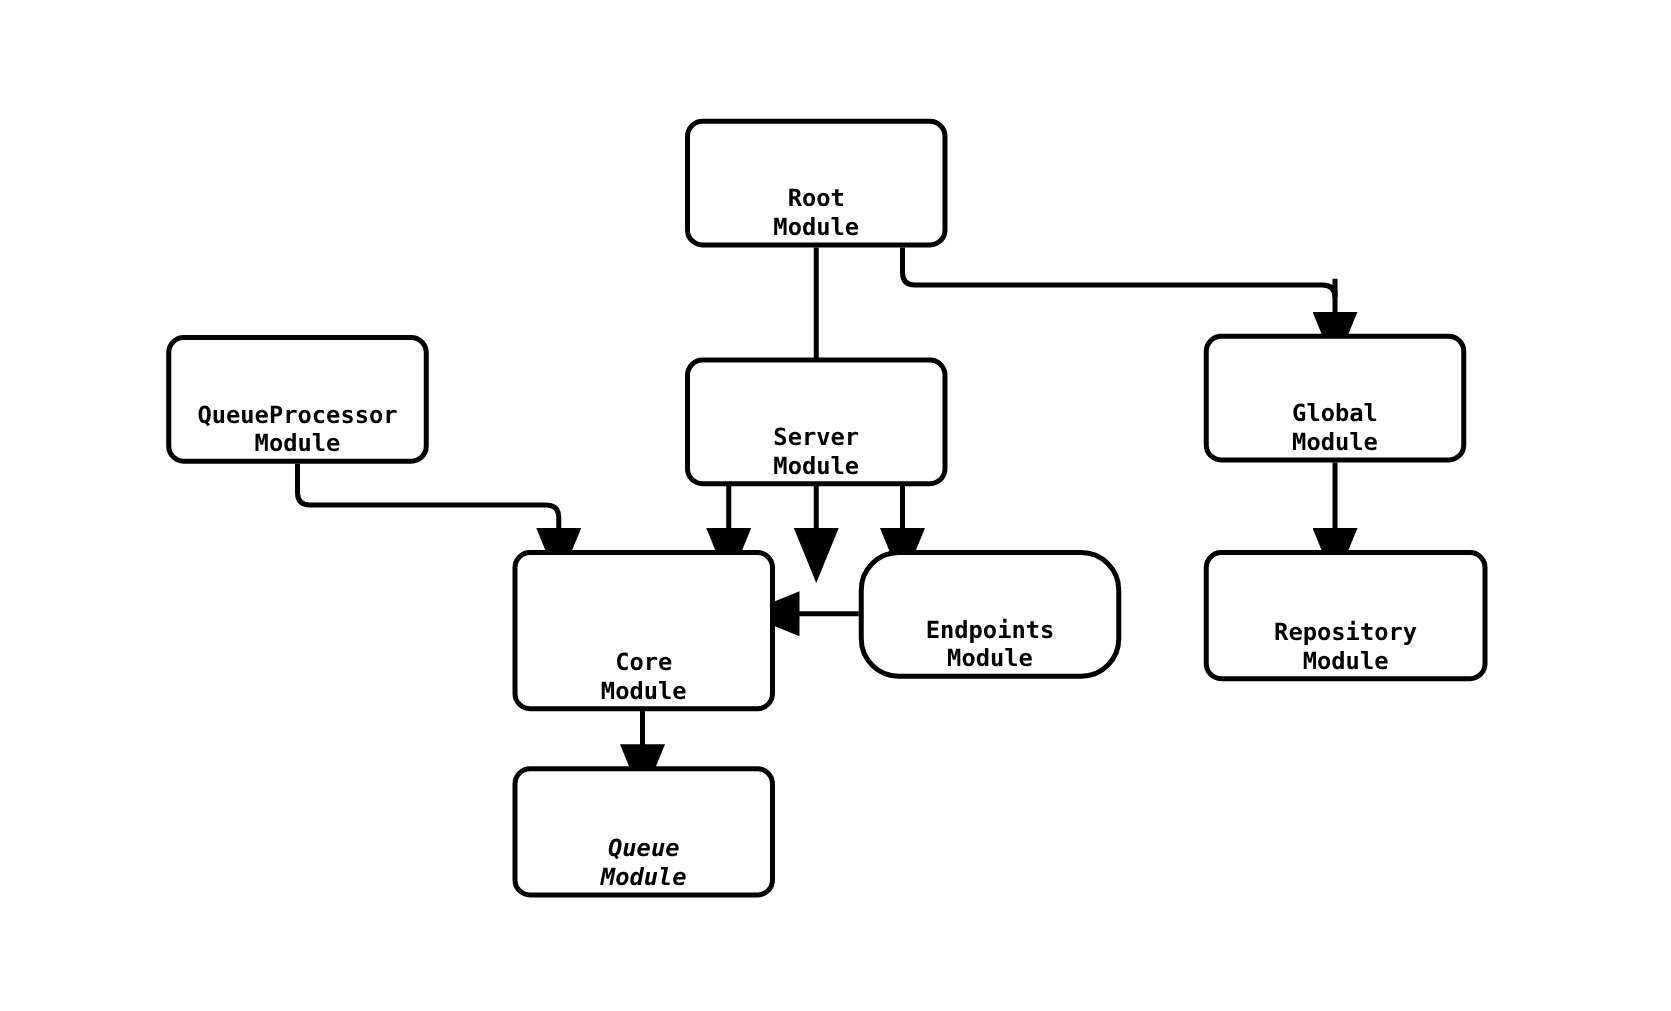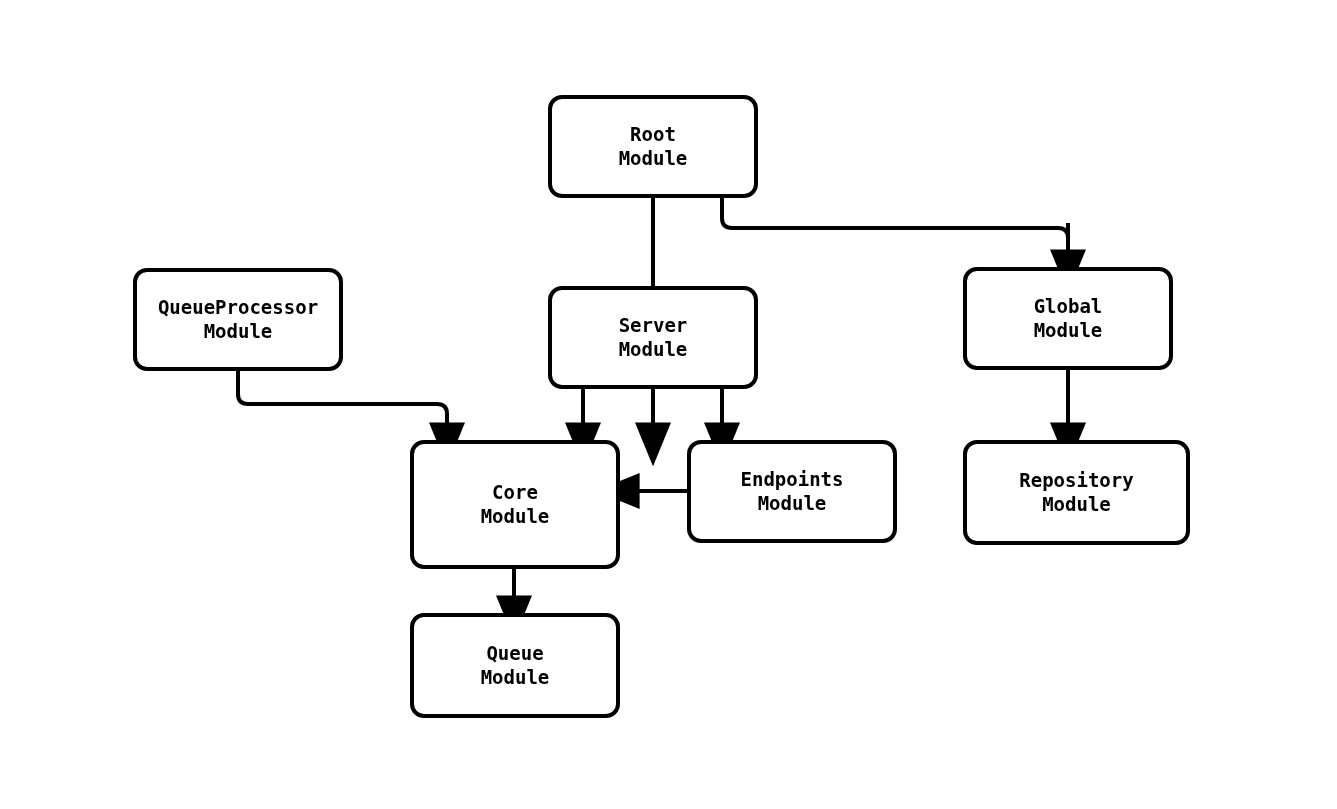--- a/index.html
+++ b/index.html
@@ -24,21 +24,21 @@
     height: 809px;
     pointer-events: none;
   }
   .node {
     position: absolute;
     box-sizing: border-box;
     background: #ffffff;
     border: 4px solid #000000;
     border-radius: 14px;
     display: flex;
-    align-items: center;
+    align-items: flex-end;
     justify-content: center;
     z-index: 2;
   }
   .node-label {
     font-family: "DejaVu Sans Mono", "Liberation Mono", monospace;
     font-size: 19px;
     font-weight: 700;
     line-height: 1.22;
     color: #000000;
     text-align: center;
@@ -94,28 +94,28 @@
   <div class="node" style="left:963px; top:267px; width:210px; height:103px;">
     <span class="node-label">Global
 Module</span>
   </div>
 
   <div class="node" style="left:410px; top:440px; width:210px; height:129px;">
     <span class="node-label">Core
 Module</span>
   </div>
 
-  <div class="node" style="left:687px; top:440px; width:210px; height:103px;">
+  <div class="node" style="left:687px; top:440px; width:210px; height:103px;border-radius:32px;">
     <span class="node-label">Endpoints
 Module</span>
   </div>
 
   <div class="node" style="left:963px; top:440px; width:227px; height:105px;">
     <span class="node-label">Repository
 Module</span>
   </div>
 
-  <div class="node" style="left:410px; top:613px; width:210px; height:105px;">
+  <div class="node" style="left:410px; top:613px; width:210px; height:105px;font-style:italic;">
     <span class="node-label">Queue
 Module</span>
   </div>
 
 </div>
 
 </body></html>

